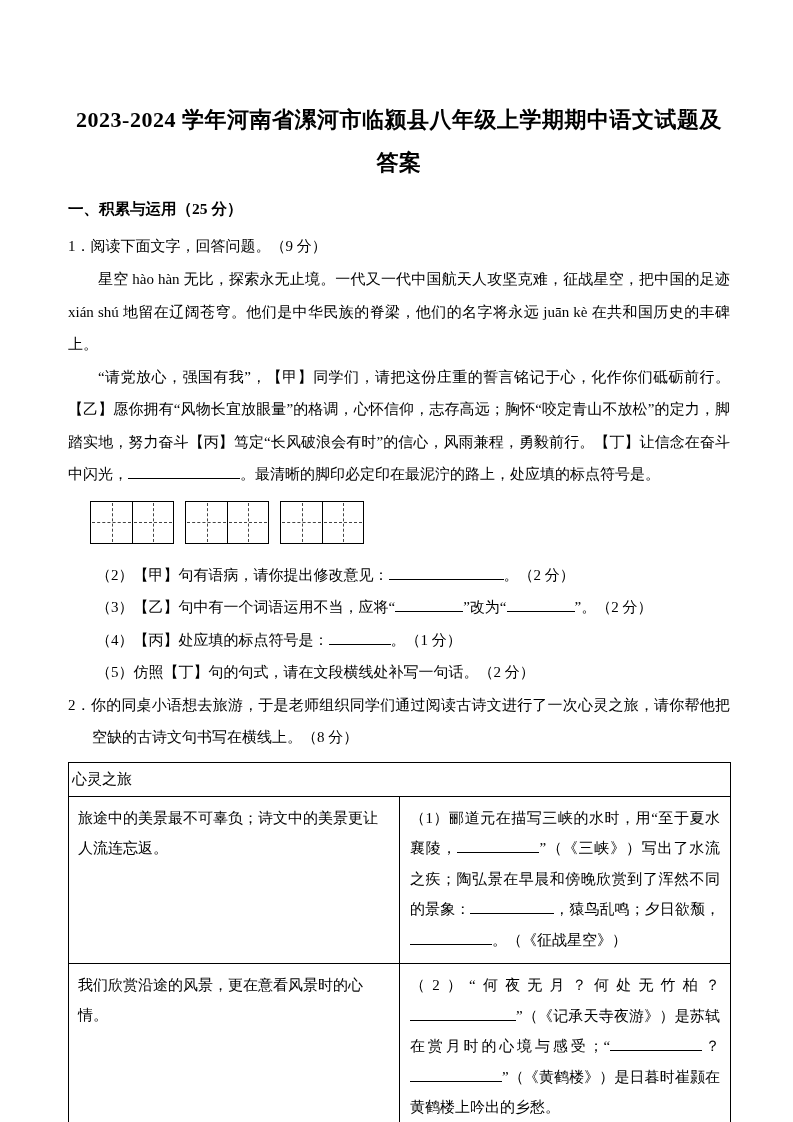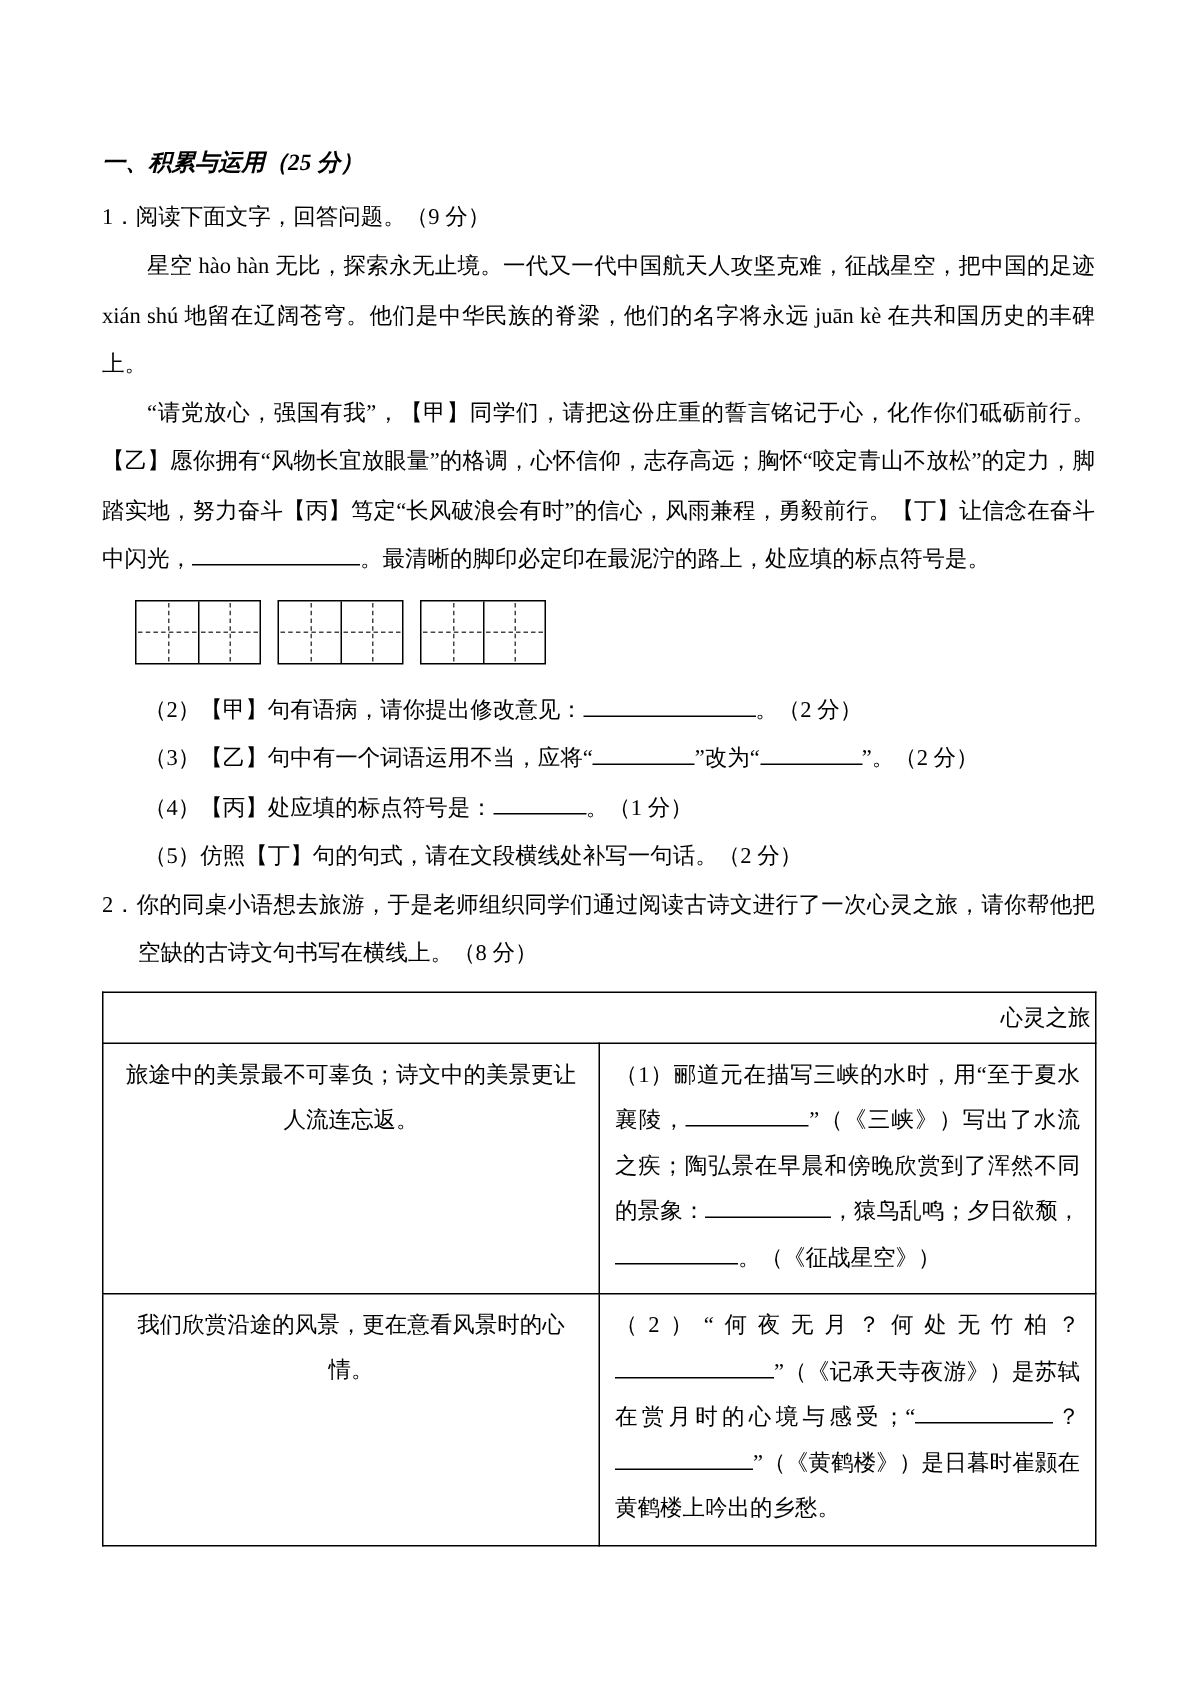--- a/index.html
+++ b/index.html
@@ -8,21 +8,21 @@
     width:793px; height:1122px;
     font-family:"Liberation Serif","DejaVu Serif",serif;
     color:#000; font-size:15px; overflow:hidden;
   }
   .page { padding:98px 63px 0 68px; }
 
   .exam-title {
     font-weight:bold; font-size:22px; line-height:43px;
     text-align:center; margin-bottom:15px; letter-spacing:0.5px;
   }
-  .section-heading { font-weight:bold; font-size:15.5px; margin-bottom:10px;font-style:italic; }
+  .section-heading { font-weight:bold; font-size:15.5px; margin-bottom:10px; }
 
   .q-stem { line-height:33px; }
   .para { line-height:32.5px; text-indent:2em; text-align:justify; }
   .sub { line-height:32.5px; padding-left:28px; }
 
   .blank {
     display:inline-block; border-bottom:1px solid #000;
     height:13px; vertical-align:baseline;
   }
 
@@ -36,29 +36,30 @@
   }
   .tzg-cell::after {
     content:""; position:absolute; top:50%; left:1px; right:1px;
     border-top:1px dashed #444;
   }
 
   .q2-stem { line-height:32.5px; padding-left:24px; text-indent:-24px; text-align:justify; }
 
   table.journey { border-collapse:collapse; width:663px; margin-top:8px; table-layout:fixed; }
   table.journey td { border:1.6px solid #000; vertical-align:top; }
-  .journey .thead { text-align:right; height:34px; vertical-align:middle; padding:3px; }
-  .journey .lcell { width:304px; text-align:center; line-height:30px; padding:6px 9px; }
+  .journey .thead { text-align:left; height:34px; vertical-align:middle; padding:3px; }
+  .journey .lcell { width:304px; text-align:left; line-height:30px; padding:6px 9px; }
   .journey .rcell { width:359px; text-align:justify; line-height:30.5px; padding:6px 10px 8px; }
 </style>
 </head>
 <body>
 
 <div class="page">
 
+  <h1 class="exam-title">2023-2024 学年河南省漯河市临颍县八年级上学期期中语文试题及答案</h1>
 
   <h2 class="section-heading">一、积累与运用（25 分）</h2>
 
   <div class="q-stem">1．阅读下面文字，回答问题。（9 分）</div>
 
   <p class="para">星空 hào hàn 无比，探索永无止境。一代又一代中国航天人攻坚克难，征战星空，把中国的足迹 xián shú 地留在辽阔苍穹。他们是中华民族的脊梁，他们的名字将永远 juān kè 在共和国历史的丰碑上。</p>
 
   <p class="para"><span>“请党放心，强国有我”，【甲】同学们，请把这份庄重的誓言铭记于心，化作你们砥砺前行。【乙】愿你拥有“风物长宜放眼量”的格调，心怀信仰，志存高远；胸怀“咬定青山不放松”的定力，脚踏实地，努力奋斗【丙】笃定“长风破浪会有时”的信心，风雨兼程，勇毅前行。【丁】让信念在奋斗中闪光，</span><span class="blank" style="width:112px"></span><span>。最清晰的脚印必定印在最泥泞的路上，处应填的标点符号是。</span></p>
 
 

